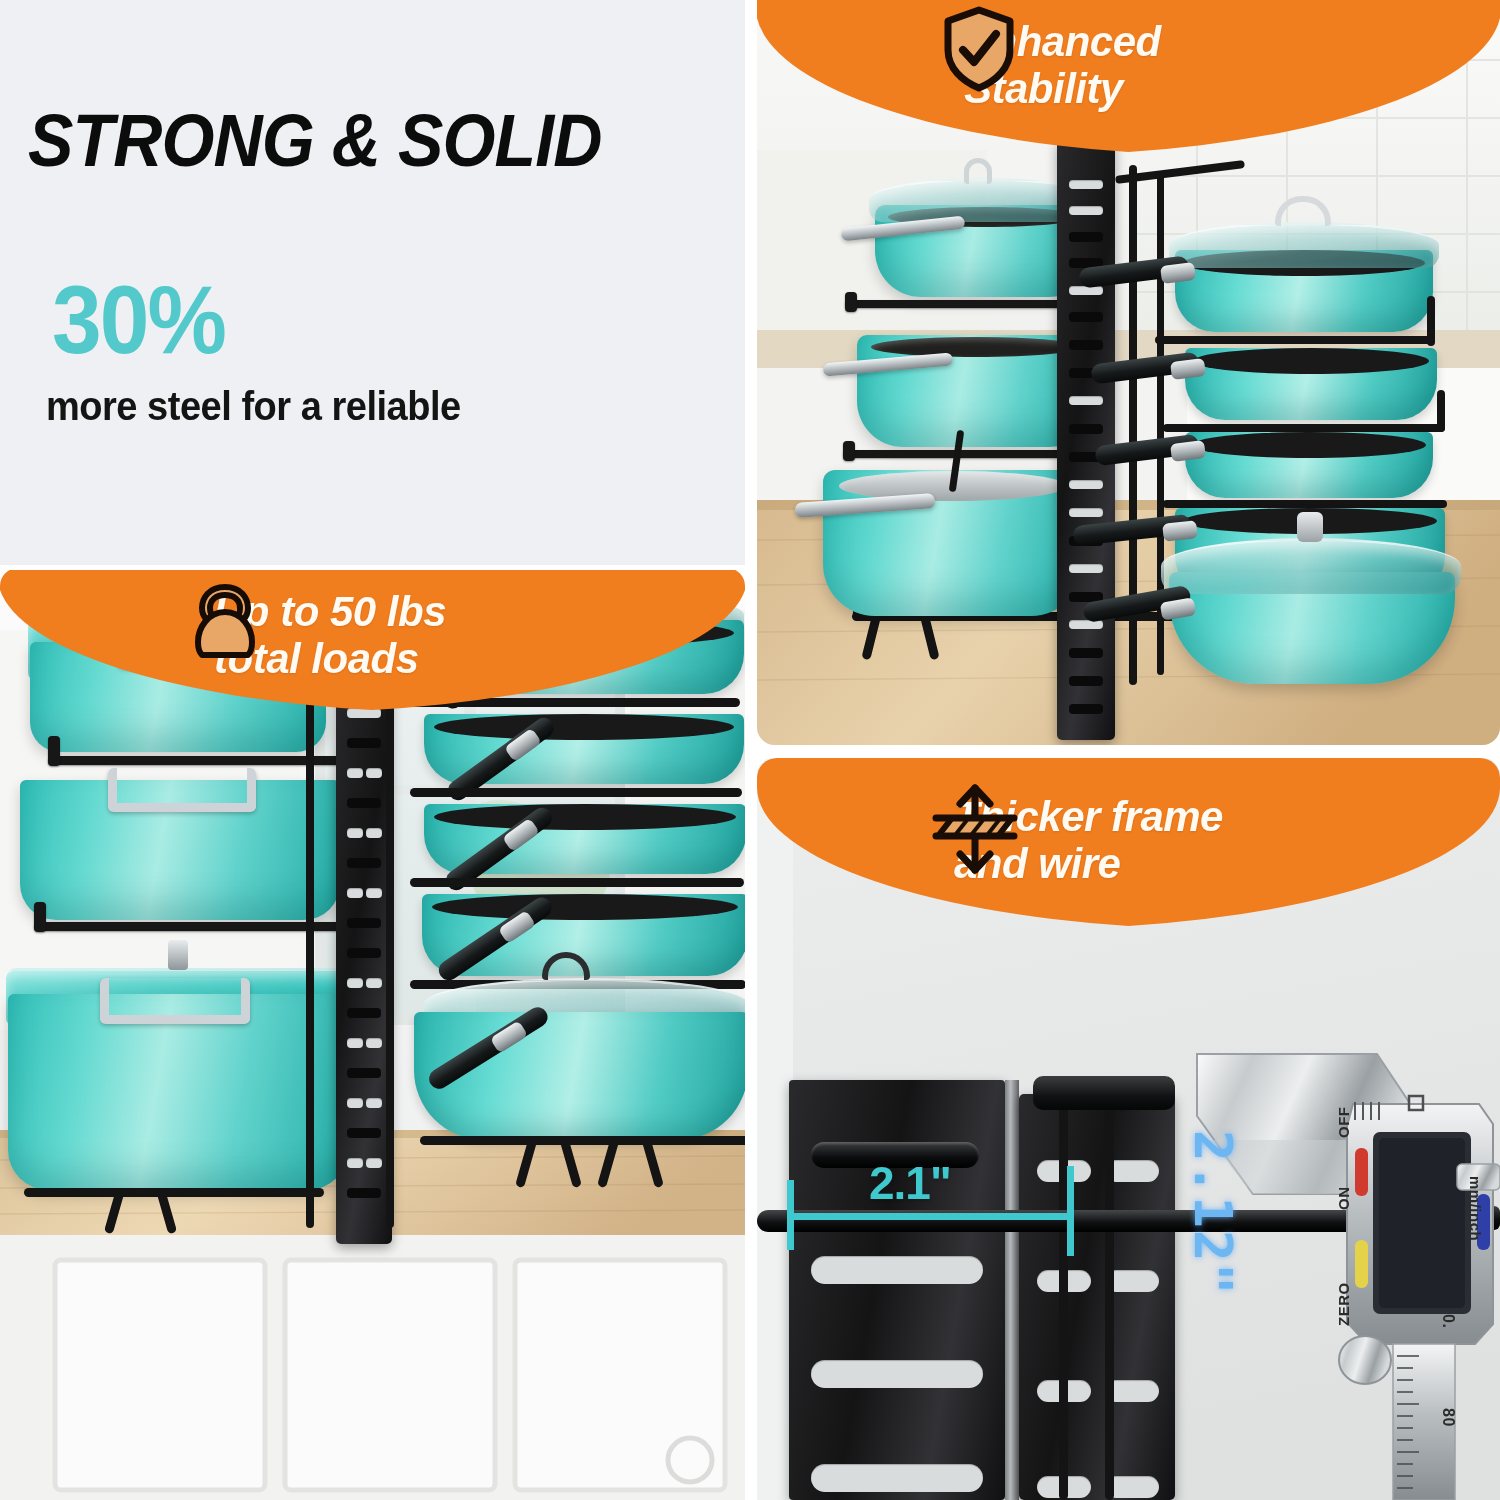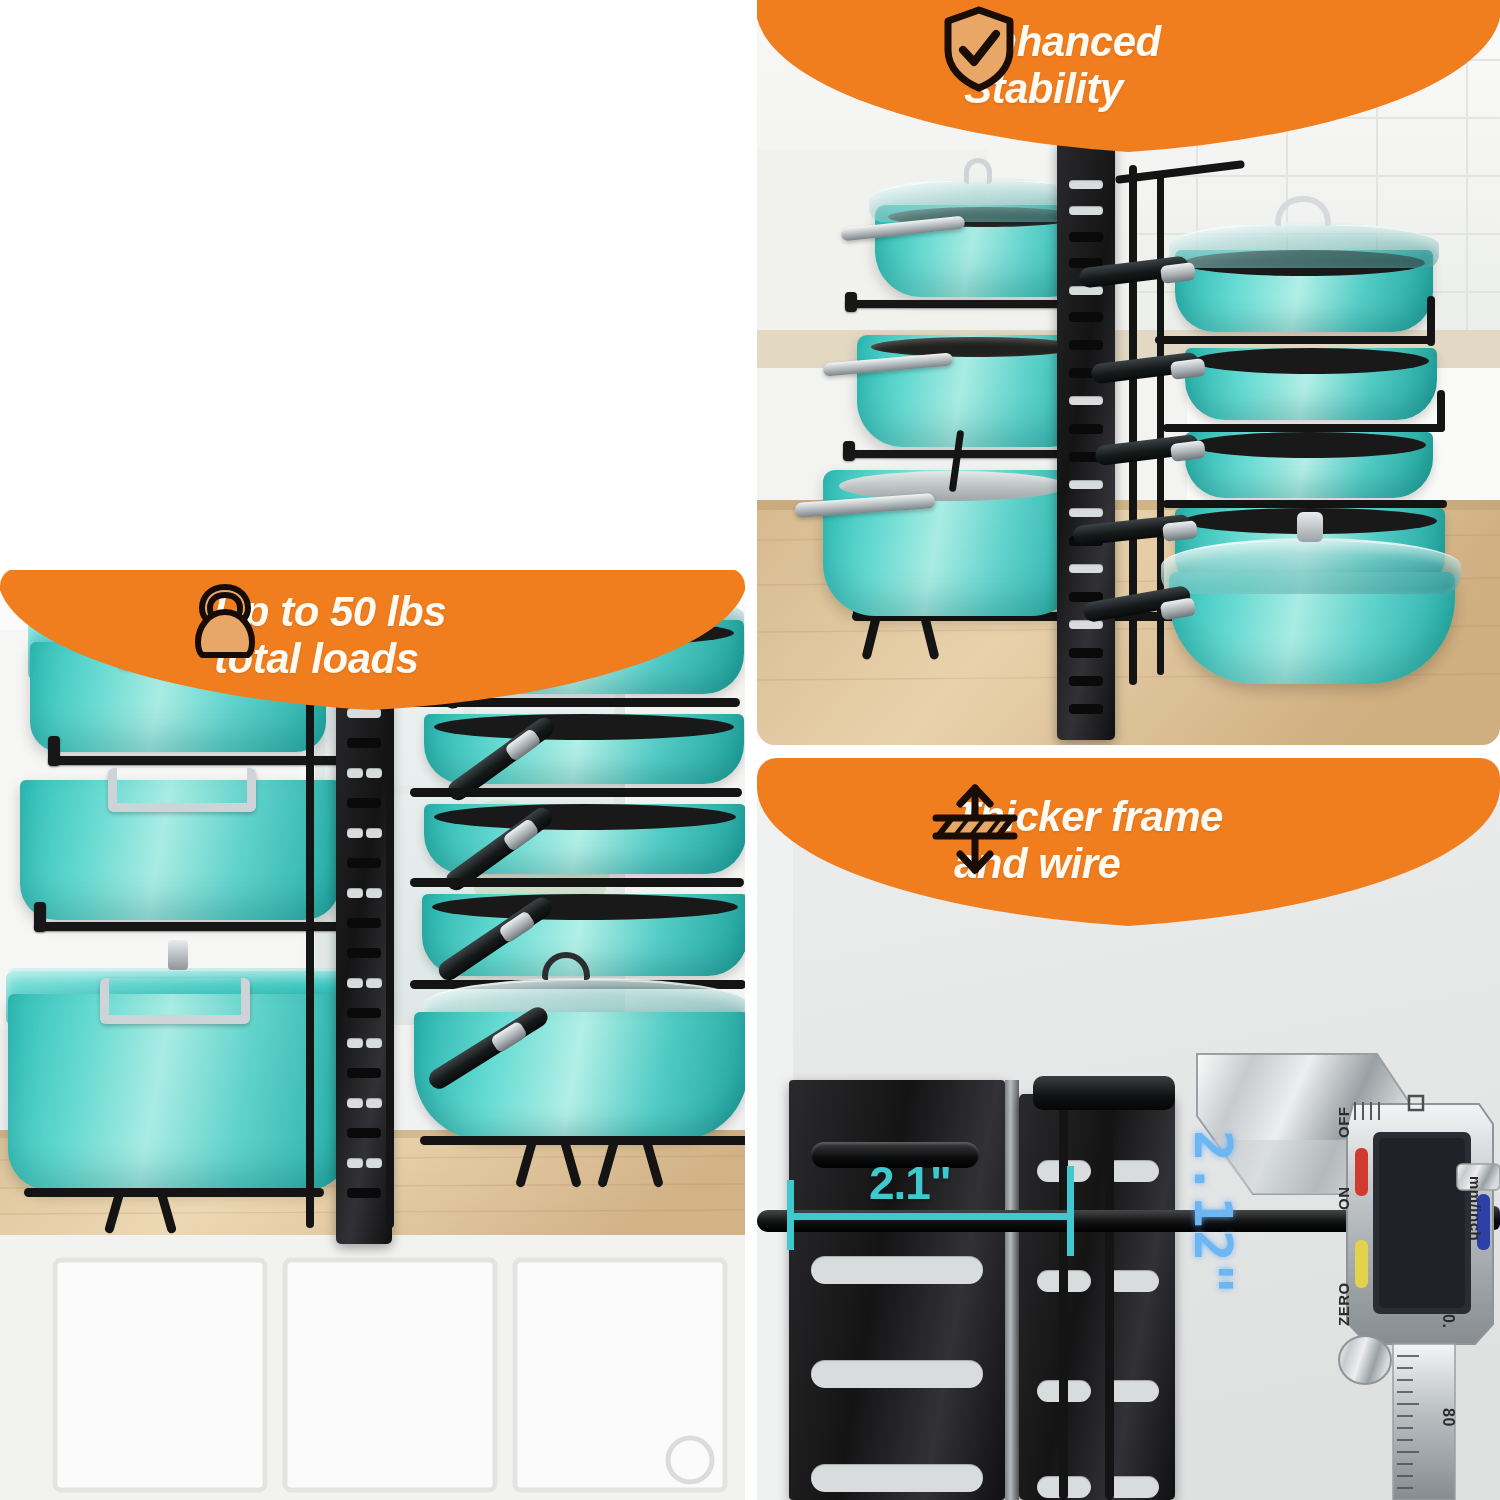--- a/index.html
+++ b/index.html
@@ -144,20 +144,26 @@
     position:absolute; font-size:46px; font-weight:bold; color:#3fc9cf;
     letter-spacing:-1px; text-shadow:0 2px 3px rgba(0,0,0,.18);
   }
   .dim-line { position:absolute; background:#3fc9cf; }
 </style>
 </head>
 <body>
 
 <div class="stage">
 
+  <div class="panel" id="panel-tl">
+    <div class="headline">STRONG &amp; SOLID</div>
+    <div class="pct">30%</div>
+    <div class="sub">more steel
+for a reliable</div>
+  </div>
 
   <div class="panel" id="panel-tr">
     <div class="scene">
 
       <svg class="kitchen-bg" width="743" height="745" viewBox="0 0 743 745">
         <defs>
           <linearGradient id="wallg" x1="0" y1="0" x2="0" y2="1">
             <stop offset="0" stop-color="#f7f7f6"></stop>
               <stop offset="1" stop-color="#e9eae7"></stop>
           </linearGradient>

